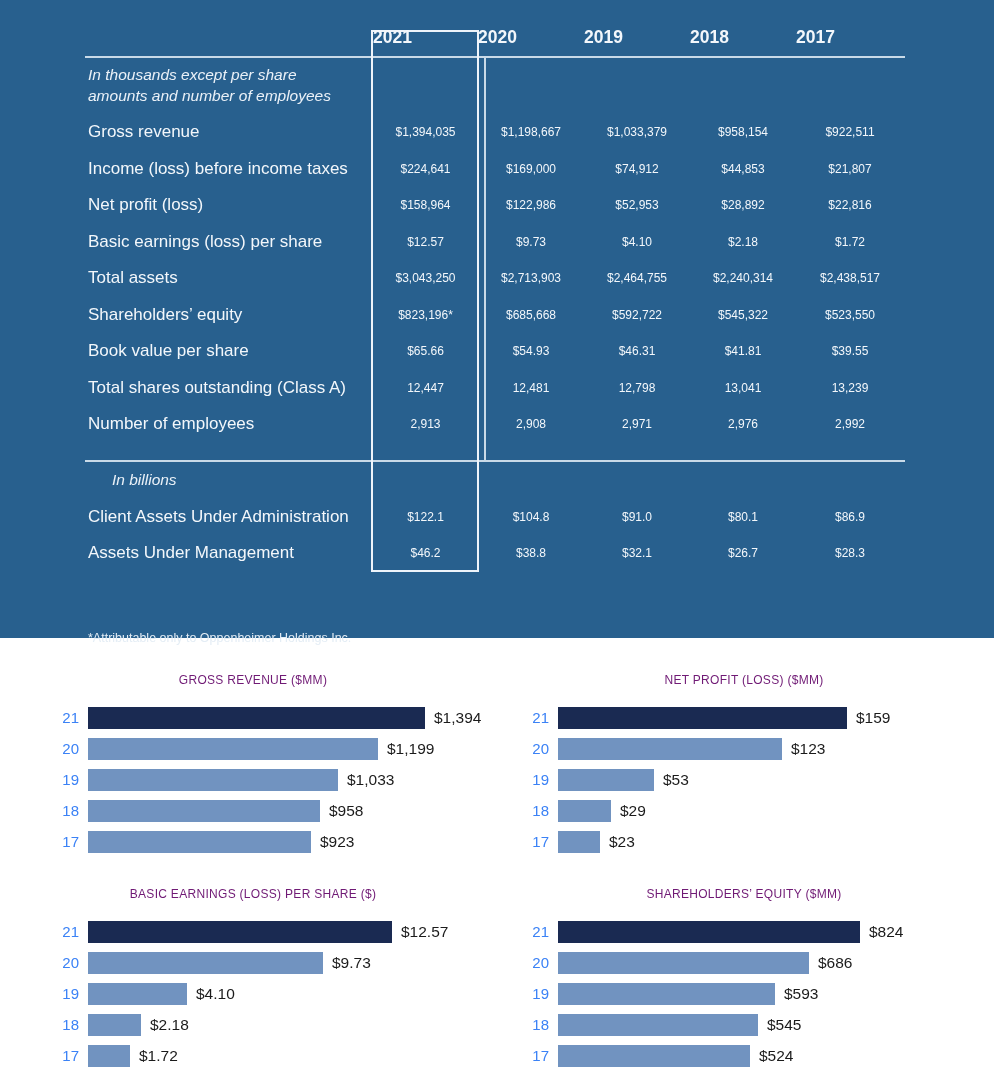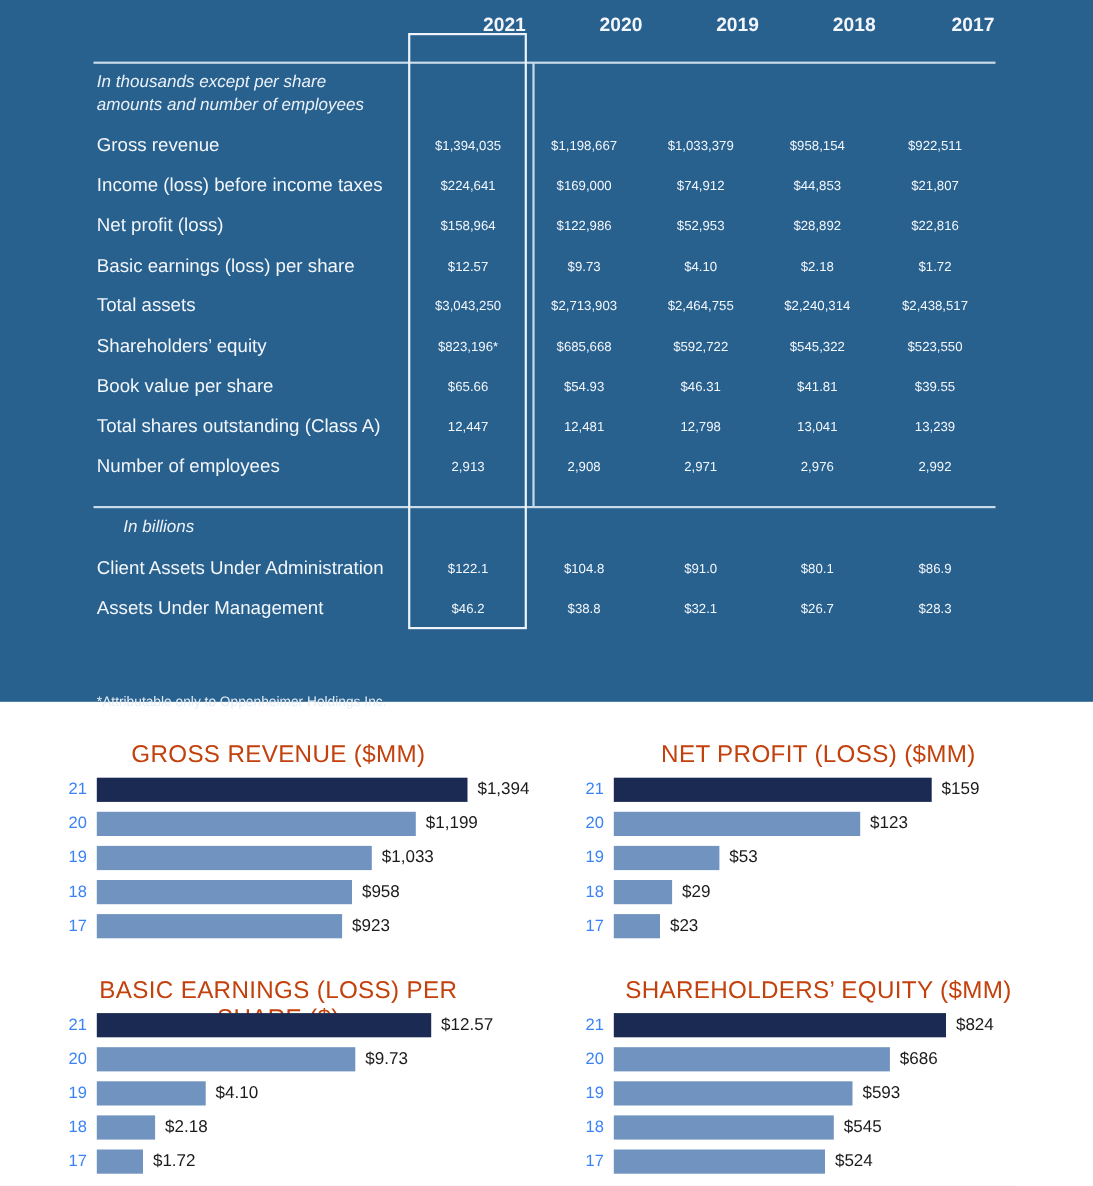--- a/index.html
+++ b/index.html
@@ -12,39 +12,39 @@
   .hline-top{top:56px;}
   .hline-mid{top:460px;}
   .vdiv{position:absolute;left:484px;top:57px;width:2px;height:404px;background:#C9DAE8;}
   .hbox{position:absolute;left:371px;top:30px;width:104px;height:538px;
         border:2px solid #EEF4FA;}
 
   .ttable{position:absolute;left:88px;top:0;width:818px;color:#F3F7FB;}
   .trow{display:grid;grid-template-columns:285px 105px 106px 106px 106px 108px;
         align-items:center;}
   .thead{height:57px;align-items:end;}
-  .tyear{text-align:right;font-size:17.5px;font-weight:bold;padding-bottom:24px;}
+  .tyear{text-align:left;font-size:17.5px;font-weight:bold;padding-bottom:9px;}
   .tnote-row{height:57px;display:flex;align-items:center;}
   .tnote{font-style:italic;font-size:15.5px;line-height:1.35;color:#EAF1F8;}
   .rows-main .trow{height:36.5px;}
   .tlabel{font-size:17px;}
   .tcell{text-align:center;font-size:12px;}
   .sec-gap{height:20px;}
   .sec-label-row{height:36px;display:flex;align-items:center;margin-left:24px;}
   .rows-billions .trow{height:36.5px;}
   .footnote{position:absolute;left:88px;top:631px;font-size:12.5px;color:#E4EDF5;}
 
   
   .charts{position:absolute;left:0;top:638px;width:994px;
           display:grid;grid-template-columns:497px 497px;grid-auto-rows:214px;}
   .chart{box-sizing:border-box;}
   .chart--left{padding-left:53px;}
   .chart--right{padding-left:26px;}
   .chart-title{margin-top:35px;height:20px;width:400px;text-align:center;
-               font-size:22px;color:#c2410c;letter-spacing:.3px;}
+               font-size:12px;color:#701a75;letter-spacing:.3px;}
   .chart--right .chart-title{margin-left:21px;}
   .bars{margin-top:9px;}
   .bar-row{display:flex;align-items:center;height:31px;}
   .byear{width:26px;text-align:right;font-size:15px;color:#3b82f6;flex:none;}
   .bar{height:22px;margin-left:9px;flex:none;}
   .bval{margin-left:9px;font-size:15.5px;color:#1B1B1B;white-space:nowrap;}
 </style>
 </head>
 <body>
 

